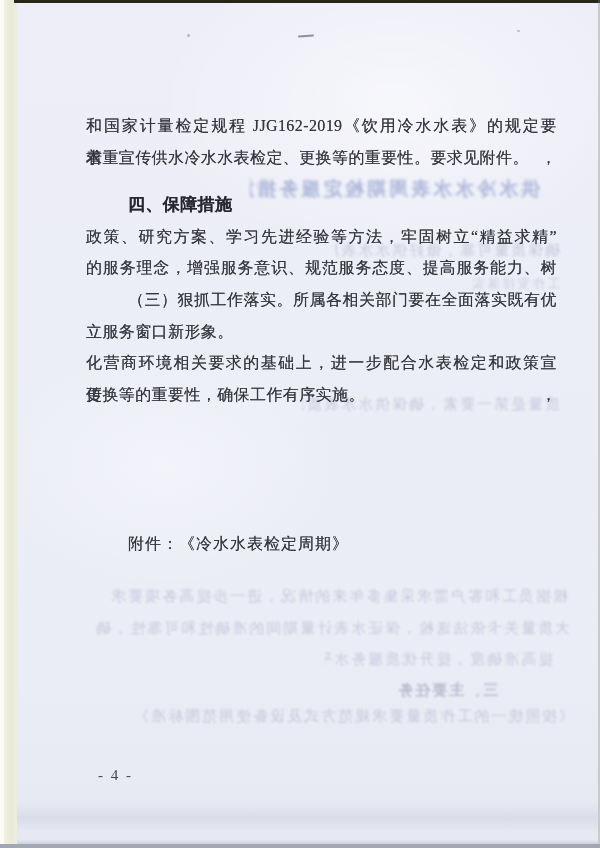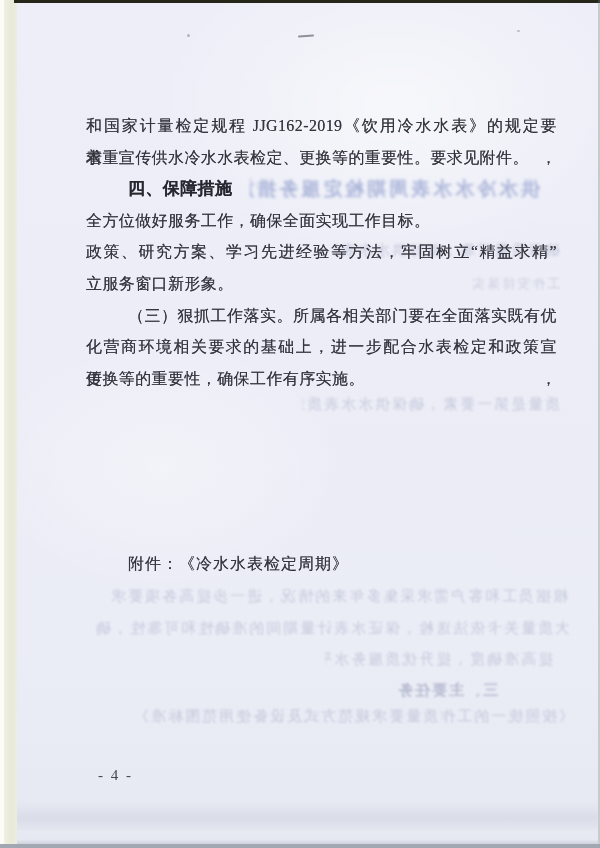--- a/index.html
+++ b/index.html
@@ -55,23 +55,24 @@
     color: #34353d;
     text-shadow: 0 0 0.6px rgba(52,53,61,0.75);
     white-space: nowrap;
   }
   .j { white-space: normal; text-align: justify; text-align-last: justify; }
   .indent { text-indent: 42px; }
   .heading {
     font-family: "Liberation Sans", "DejaVu Sans", sans-serif;
     font-weight: bold; font-size: 17px; color: #26272e;
     text-shadow: 0 0 0.5px rgba(38,39,46,0.8);
+    margin-top: 16px;
   }
   .attachment {
-    position: absolute; left: 111px; top: 551px;
+    position: absolute; left: 111px; top: 531px;
     font-size: 16px; letter-spacing: 1px; color: #34353d;
     text-shadow: 0 0 0.6px rgba(52,53,61,0.75);
     white-space: nowrap;
   }
   .pagenum {
     position: absolute; left: 81px; top: 764px;
     font-size: 15px; letter-spacing: 2px; color: #45464e;
   }
 
   
@@ -120,24 +121,24 @@
     <div class="ghost g4">根据员工和客户需求采集多年来的情况，进一步提高各项要求</div>
     <div class="ghost g5">大质量关卡依法送检，保证水表计量期间的准确性和可靠性，确</div>
     <div class="ghost g6">提高准确度，提升优质服务水平</div>
     <div class="ghost g7">三、主要任务</div>
     <div class="ghost g8">《按照统一的工作质量要求规范方式及设备使用范围标准》</div>
 
     <div class="textblock">
       <div class="line j">和国家计量检定规程 JJG162-2019《饮用冷水水表》的规定要求，</div>
       <div class="line">着重宣传供水冷水水表检定、更换等的重要性。要求见附件。</div>
       <div class="line heading indent">四、保障措施</div>
-      <div class="line">全方位做好服务工作，确保全面实现工作目标。</div>
       <div class="line j">政策、研究方案、学习先进经验等方法，牢固树立“精益求精”</div>
+      <div class="line j">的服务理念，增强服务意识、规范服务态度、提高服务能力、树</div>
+      <div class="line j indent">（三）狠抓工作落实。所属各相关部门要在全面落实既有优</div>
       <div class="line">立服务窗口新形象。</div>
-      <div class="line j indent">（三）狠抓工作落实。所属各相关部门要在全面落实既有优</div>
       <div class="line j">化营商环境相关要求的基础上，进一步配合水表检定和政策宣传，</div>
       <div class="line">更换等的重要性，确保工作有序实施。</div>
     </div>
 
     <div class="attachment">附件：《冷水水表检定周期》</div>
     <div class="pagenum">- 4 -</div>
 
     <div class="speck s1"></div>
     <div class="speck s2"></div>
     <div class="speck s3"></div>

